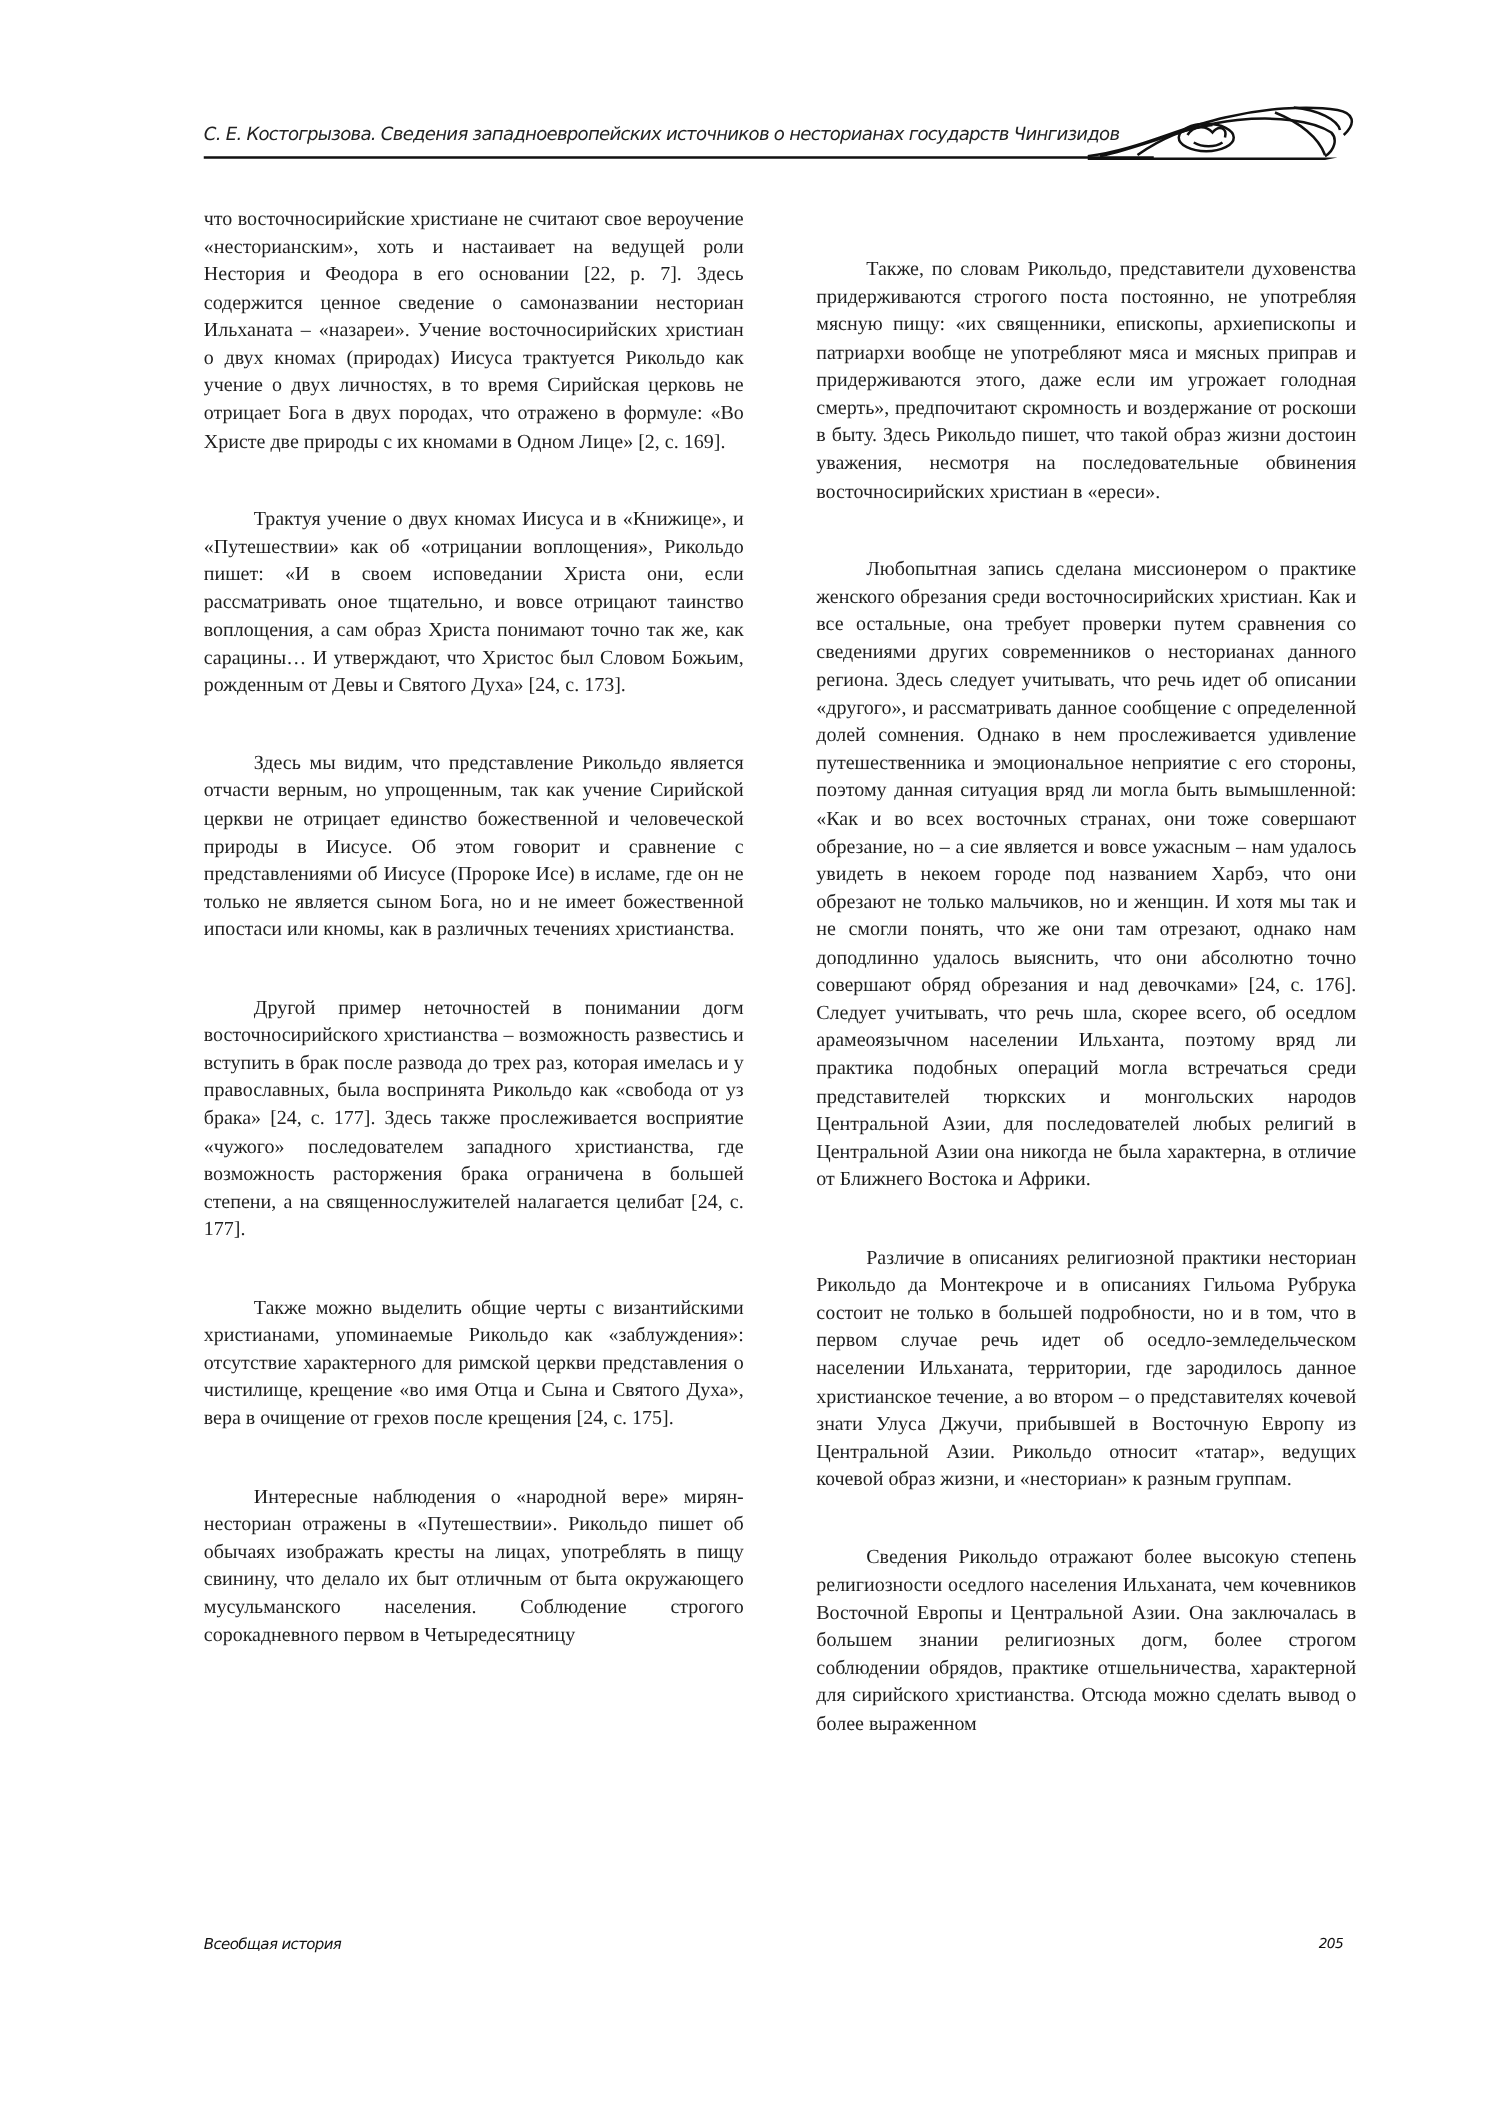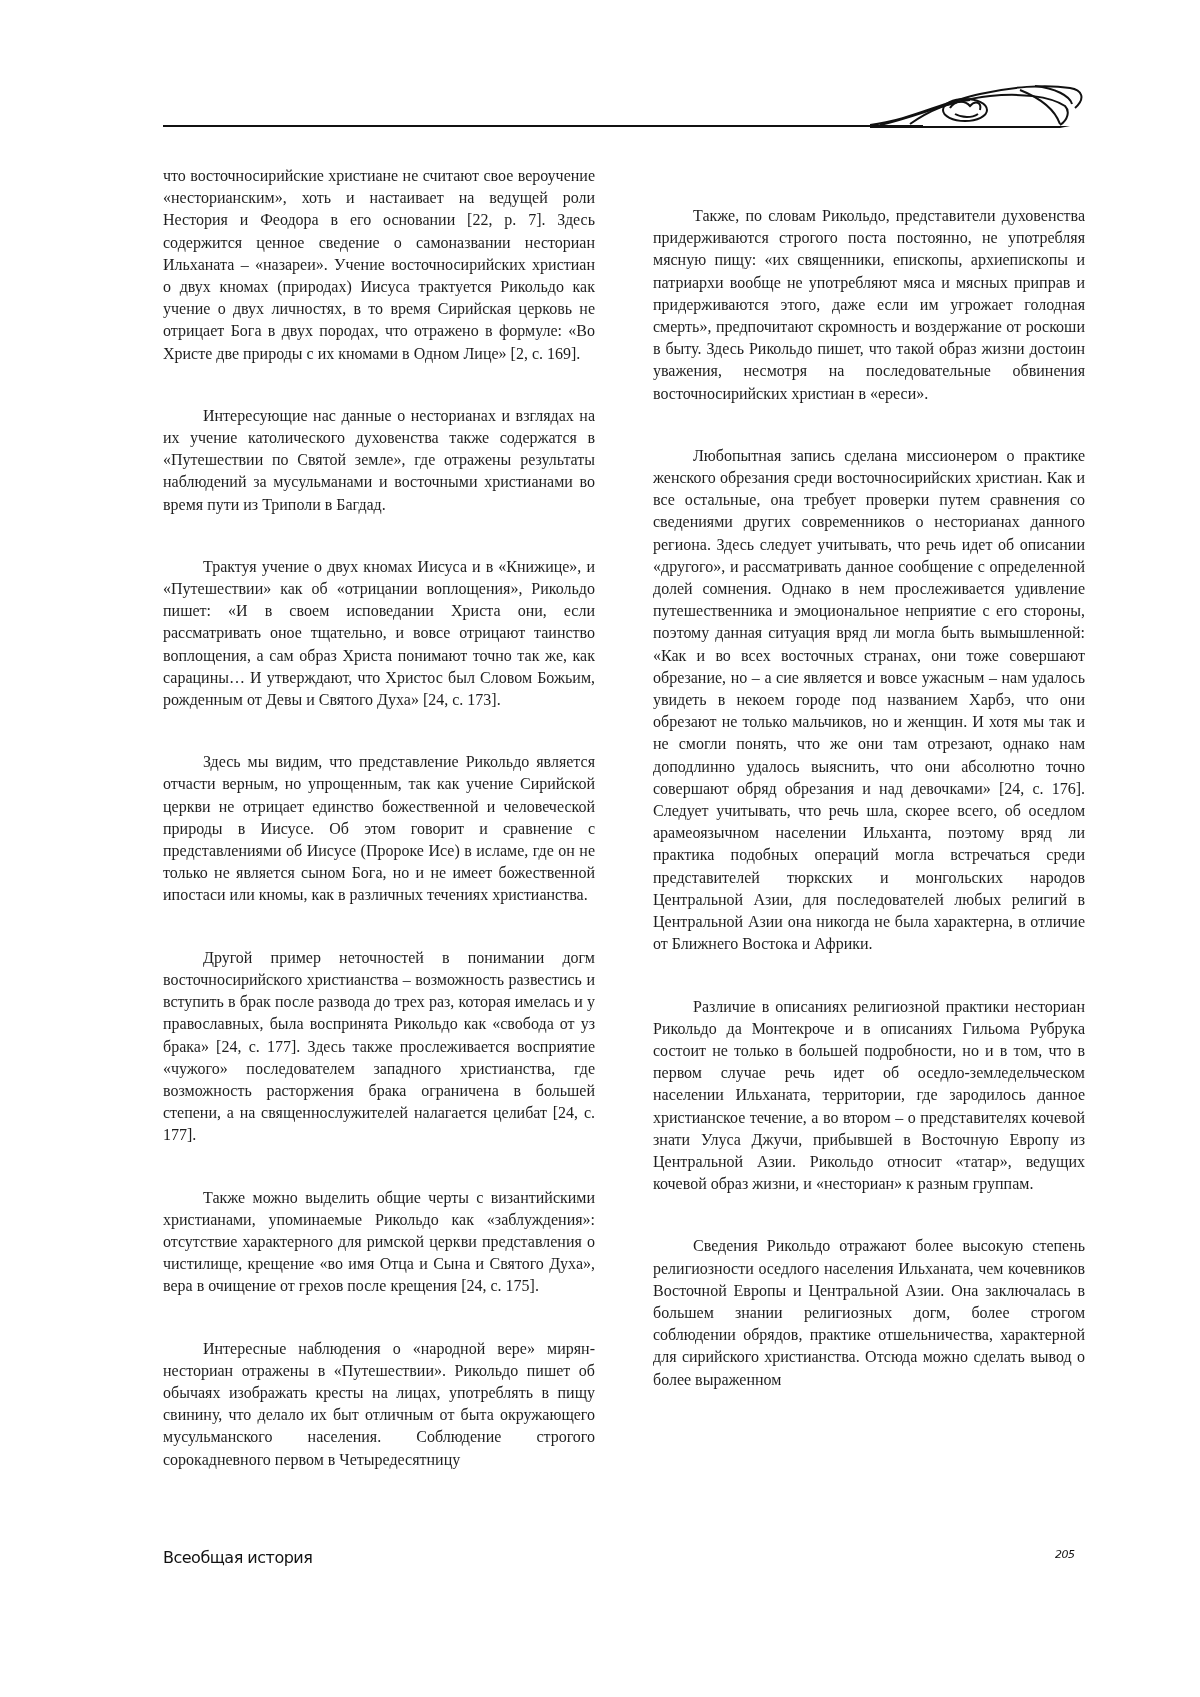--- a/index.html
+++ b/index.html
@@ -23,53 +23,53 @@
     line-height: 22.2px; color: #1e1e1e; text-align: justify;
     hyphens: manual;
   }
   .col-left { left: 163px; }
   .col-right { left: 653px; }
   .col p { margin: 0; text-indent: 0; }
   .col p.indent { text-indent: 40px; margin-top: 40px; }
 
   .foot-title {
     position: absolute; left: 163px; top: 1548px;
-    font-family: "DejaVu Sans", sans-serif; 
-    font-size: 16px; color: #111; letter-spacing: -0.5px;
+    font-family: "DejaVu Sans", sans-serif; font-style: italic;
+    font-size: 12px; color: #111; letter-spacing: -0.5px;
   }
   .foot-page {
     position: absolute; left: 1055px; top: 1548px;
     font-family: "DejaVu Sans", sans-serif; font-style: italic;
     font-size: 11px; color: #111; letter-spacing: -0.5px;
   }
 </style>
 </head>
 <body>
 
 <div class="page">
 
+  <div class="running-head">С. Е. Костогрызова.  Сведения западноевропейских источников о несторианах государств Чингизидов</div>
   <div class="head-rule"></div>
 
   <svg class="ornament" viewBox="0 0 220 52">
     <g fill="none" stroke="#111" stroke-width="2">
       <path d="M0 47 C40 42, 70 25, 110 16 C140 9, 175 6, 200 10 C212 12, 216 20, 205 30"></path>
       <path d="M10 47 C50 38, 80 22, 120 18 C150 15, 180 18, 195 28 C200 33, 198 42, 190 47"></path>
       <path d="M40 46 C60 32, 80 24, 100 22"></path>
       <ellipse cx="95" cy="32" rx="22" ry="11"></ellipse>
       <path d="M80 30 C85 22, 95 22, 100 28 C105 22, 112 24, 110 32"></path>
       <path d="M85 36 C92 40, 102 40, 108 36"></path>
       <path d="M150 12 C170 20, 185 32, 190 46"></path>
       <path d="M165 8 C185 10, 200 18, 202 26"></path>
     </g>
     <path d="M0 48 L200 48 L190 50 L0 50 Z" fill="#111"></path>
   </svg>
 
   <div class="col col-left">
     <p>что восточносирийские христиане не считают свое вероучение «несторианским», хоть и настаивает на ведущей роли Нестория и Феодора в его основании [22, p. 7]. Здесь содержится ценное сведение о самоназвании несториан Ильханата – «назареи». Учение восточносирийских христиан о двух кномах (природах) Иисуса трактуется Рикольдо как учение о двух личностях, в то время Сирийская церковь не отрицает Бога в двух породах, что отражено в формуле: «Во Христе две природы с их кномами в Одном Лице» [2, с. 169].</p>
-    <p class="indent">Интересующие нас данные о несторианах и взглядах на их учение католического духовенства также содержатся в «Путешествии по Святой земле», где отражены результаты наблюдений за мусульманами и восточными христианами во время пути из Триполи в Багдад.</p>
     <p class="indent">Трактуя учение о двух кномах Иисуса и в «Книжице», и «Путешествии» как об «отрицании воплощения», Рикольдо пишет: «И в своем исповедании Христа они, если рассматривать оное тщательно, и вовсе отрицают таинство воплощения, а сам образ Христа понимают точно так же, как сарацины… И утверждают, что Христос был Словом Божьим, рожденным от Девы и Святого Духа» [24, с. 173].</p>
     <p class="indent">Здесь мы видим, что представление Рикольдо является отчасти верным, но упрощенным, так как учение Сирийской церкви не отрицает единство божественной и человеческой природы в Иисусе. Об этом говорит и сравнение с представлениями об Иисусе (Пророке Исе) в исламе, где он не только не является сыном Бога, но и не имеет божественной ипостаси или кномы, как в различных течениях христианства.</p>
     <p class="indent">Другой пример неточностей в понимании догм восточносирийского христианства – возможность развестись и вступить в брак после развода до трех раз, которая имелась и у православных, была воспринята Рикольдо как «свобода от уз брака» [24, с. 177]. Здесь также прослеживается восприятие «чужого» последователем западного христианства, где возможность расторжения брака ограничена в большей степени, а на священнослужителей налагается целибат [24, с. 177].</p>
     <p class="indent">Также можно выделить общие черты с византийскими христианами, упоминаемые Рикольдо как «заблуждения»: отсутствие характерного для римской церкви представления о чистилище, крещение «во имя Отца и Сына и Святого Духа», вера в очищение от грехов после крещения [24, с. 175].</p>
     <p class="indent">Интересные наблюдения о «народной вере» мирян-несториан отражены в «Путешествии». Рикольдо пишет об обычаях изображать кресты на лицах, употреблять в пищу свинину, что делало их быт отличным от быта окружающего мусульманского населения. Соблюдение строгого сорокадневного первом в Четыредесятницу</p>
   </div>
 
   <div class="col col-right">
     <p class="indent">Также, по словам Рикольдо, представители духовенства придерживаются строгого поста постоянно, не употребляя мясную пищу: «их священники, епископы, архиепископы и патриархи вообще не употребляют мяса и мясных приправ и придерживаются этого, даже если им угрожает голодная смерть», предпочитают скромность и воздержание от роскоши в быту. Здесь Рикольдо пишет, что такой образ жизни достоин уважения, несмотря на последовательные обвинения восточносирийских христиан в «ереси».</p>
     <p class="indent">Любопытная запись сделана миссионером о практике женского обрезания среди восточносирийских христиан. Как и все остальные, она требует проверки путем сравнения со сведениями других современников о несторианах данного региона. Здесь следует учитывать, что речь идет об описании «другого», и рассматривать данное сообщение с определенной долей сомнения. Однако в нем прослеживается удивление путешественника и эмоциональное неприятие с его стороны, поэтому данная ситуация вряд ли могла быть вымышленной: «Как и во всех восточных странах, они тоже совершают обрезание, но – а сие является и вовсе ужасным – нам удалось увидеть в некоем городе под названием Харбэ, что они обрезают не только мальчиков, но и женщин. И хотя мы так и не смогли понять, что же они там отрезают, однако нам доподлинно удалось выяснить, что они абсолютно точно совершают обряд обрезания и над девочками» [24, с. 176]. Следует учитывать, что речь шла, скорее всего, об оседлом арамеоязычном населении Ильханта, поэтому вряд ли практика подобных операций могла встречаться среди представителей тюркских и монгольских народов Центральной Азии, для последователей любых религий в Центральной Азии она никогда не была характерна, в отличие от Ближнего Востока и Африки.</p>

